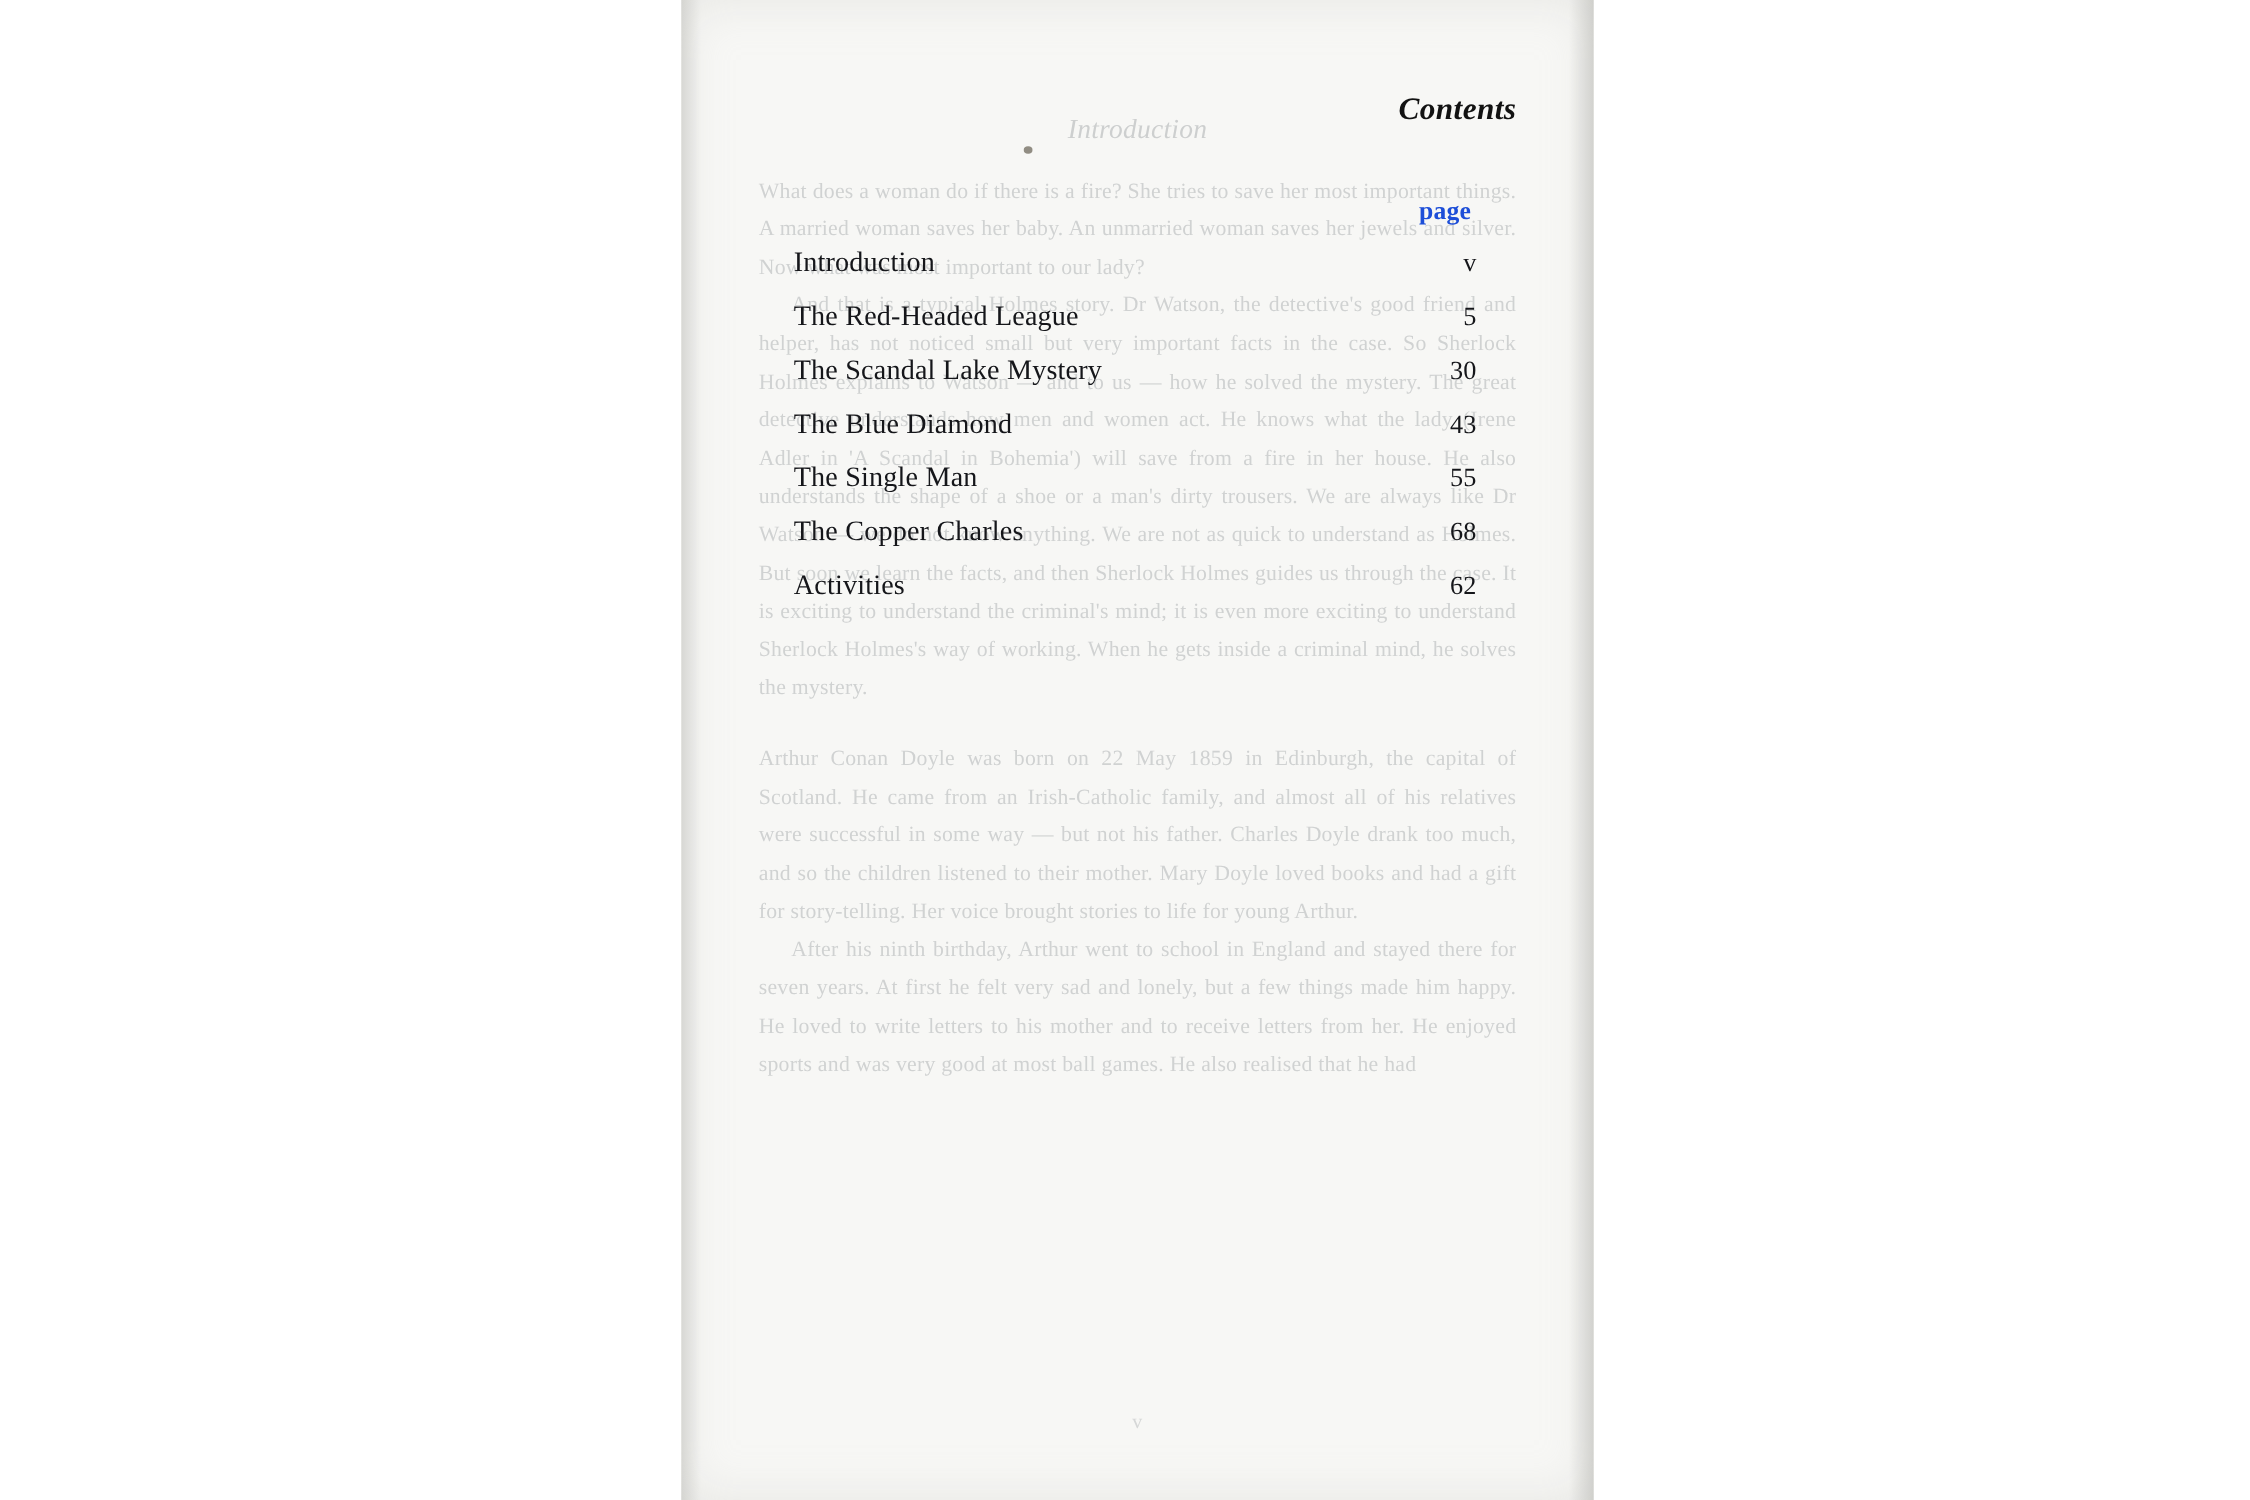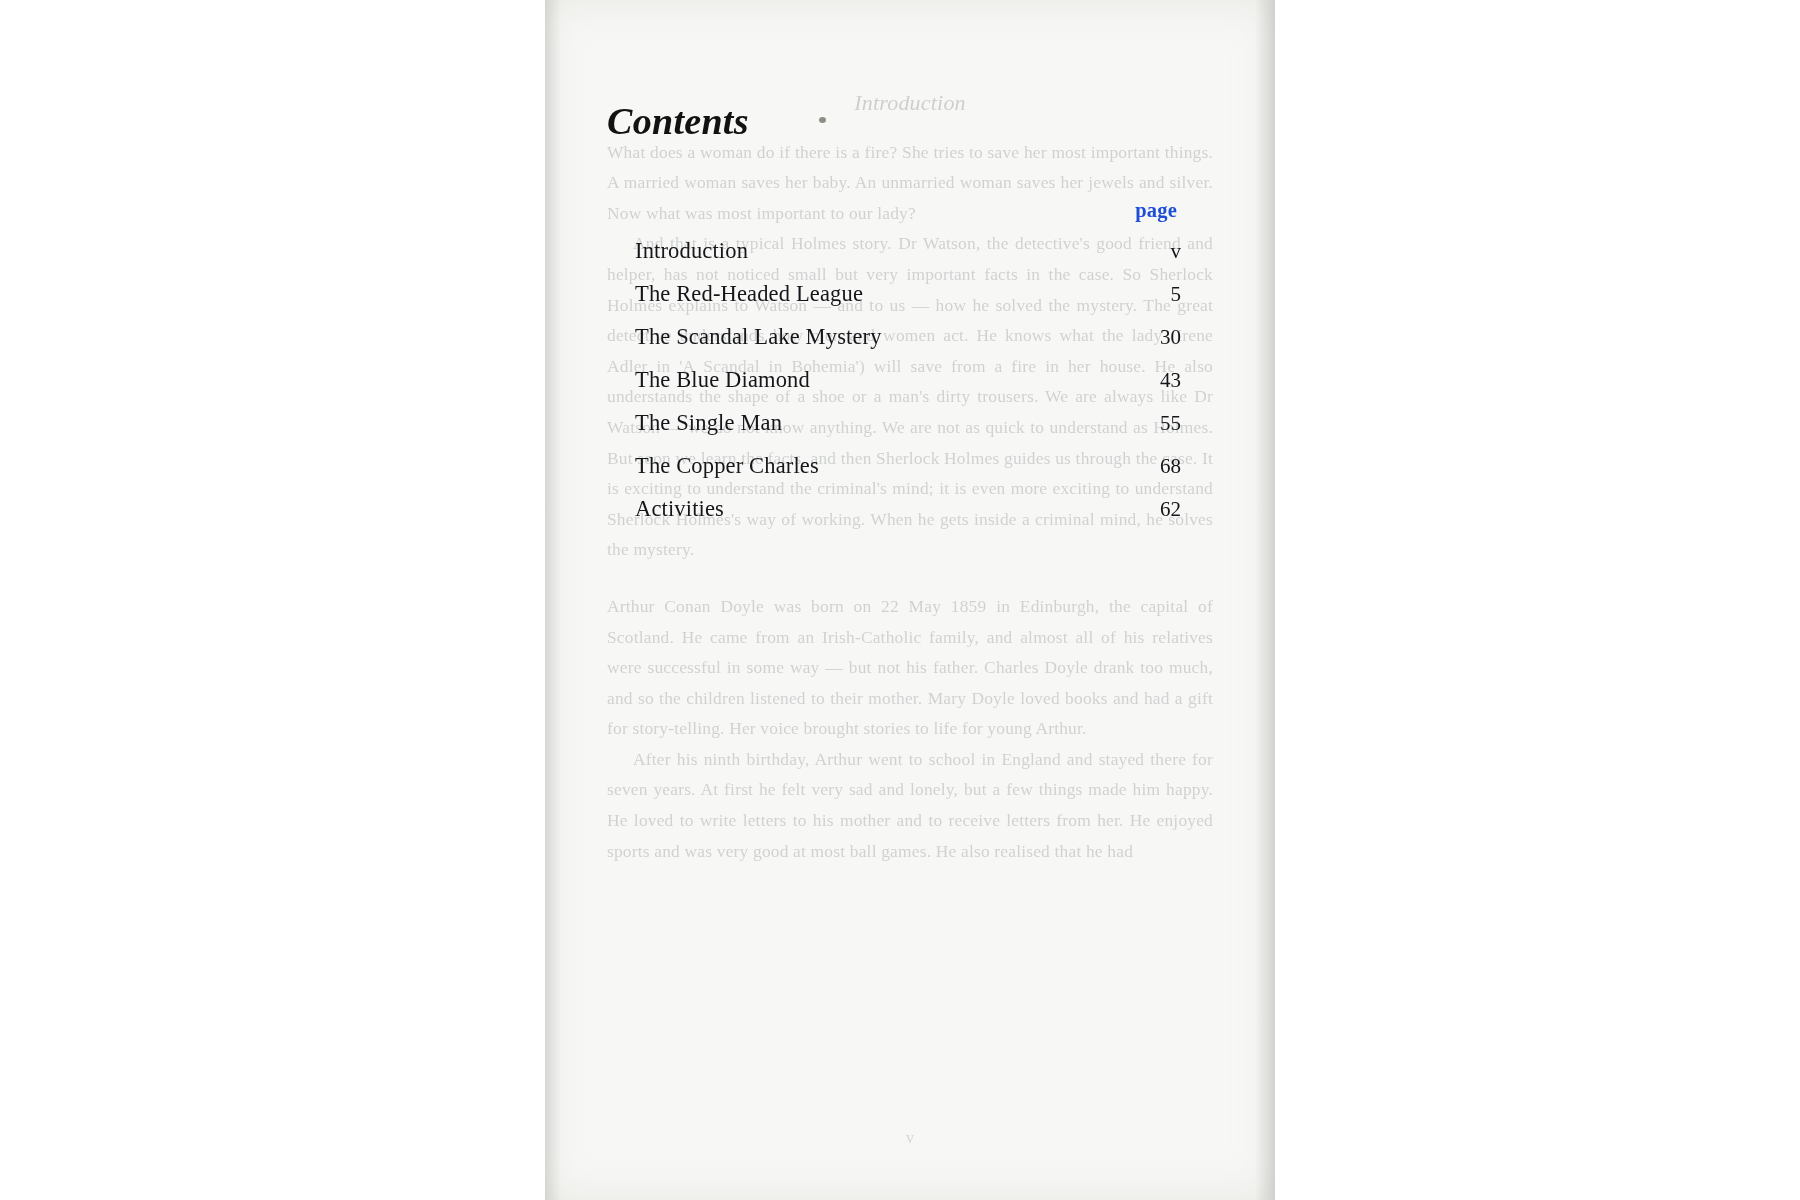--- a/index.html
+++ b/index.html
@@ -88,23 +88,23 @@
     position: absolute;
     left: 0;
     top: 0;
     width: 100%;
     height: 100%;
     padding: 0 62px;
     box-sizing: border-box;
   }
   .doc-title {
     margin: 0;
-    padding-top: 99px;
-    text-align: left;
-    font-size: 38px;
+    padding-top: 74px;
+    text-align: right;
+    font-size: 25px;
     font-style: italic;
     font-weight: bold;
     color: #121212;
     letter-spacing: 0.3px;
   }
   .page-col-head {
     margin-top: 56px;
     text-align: right;
     padding-right: 36px;
     font-size: 20.5px;

